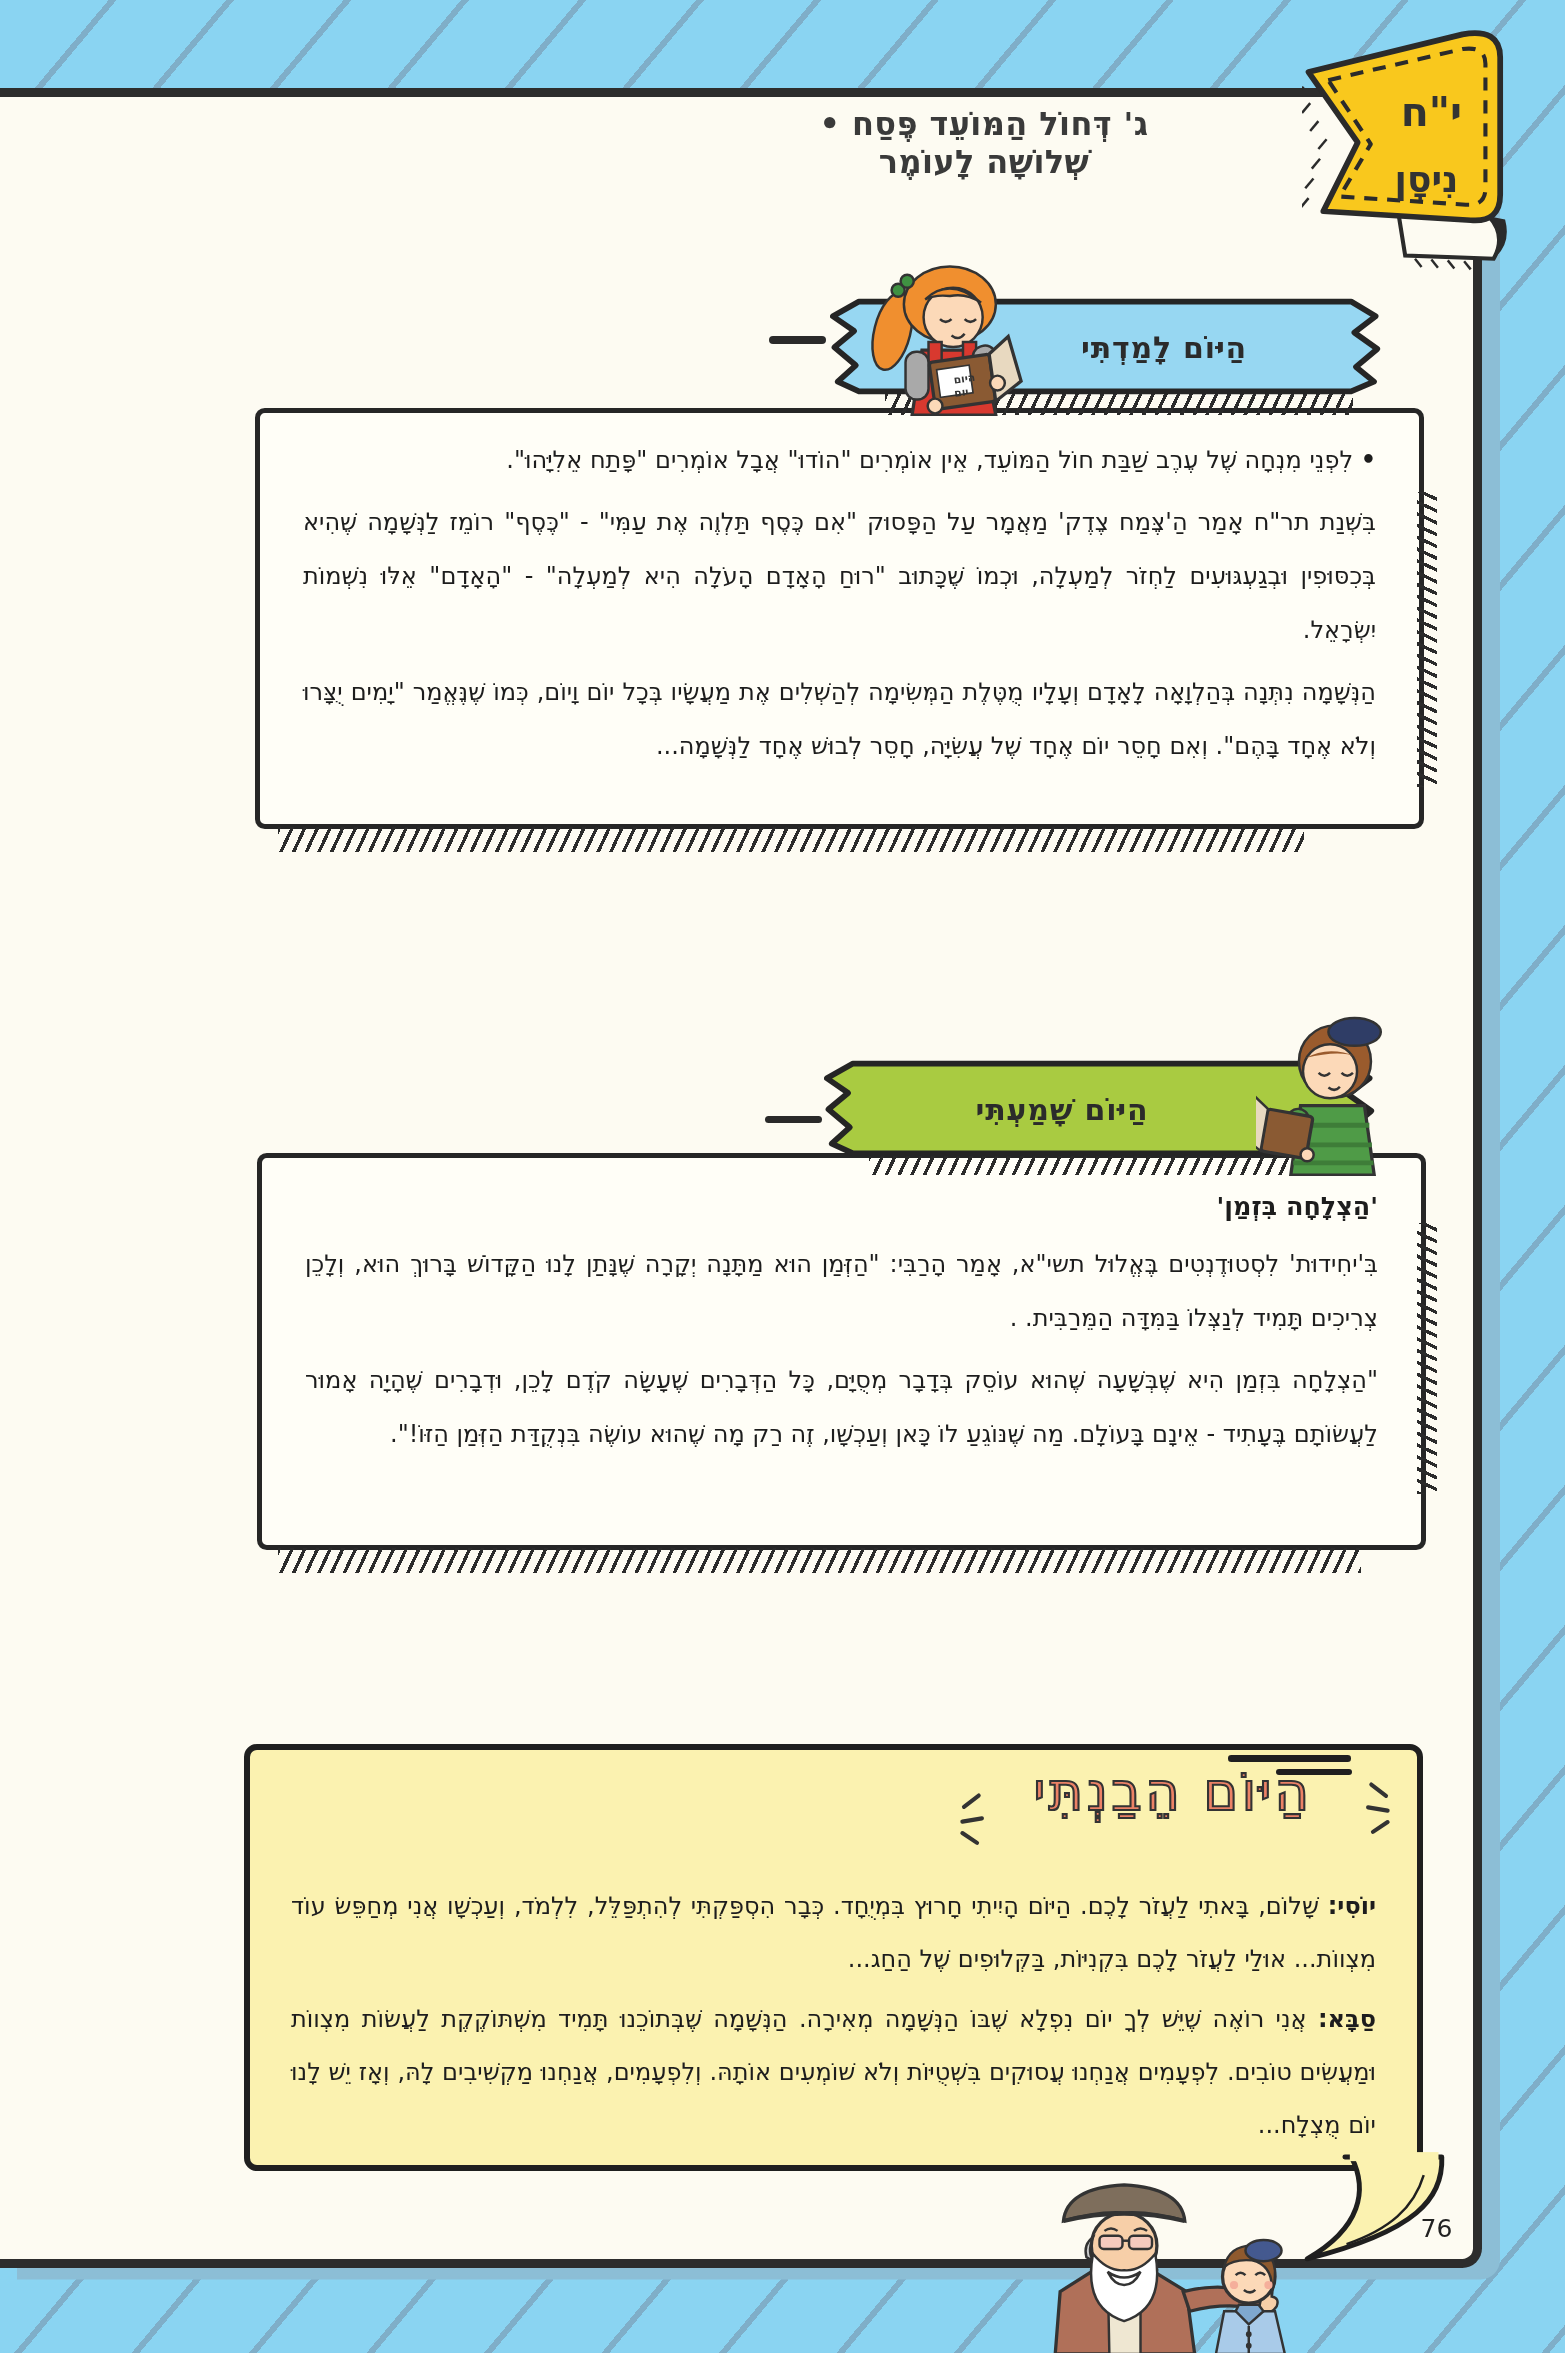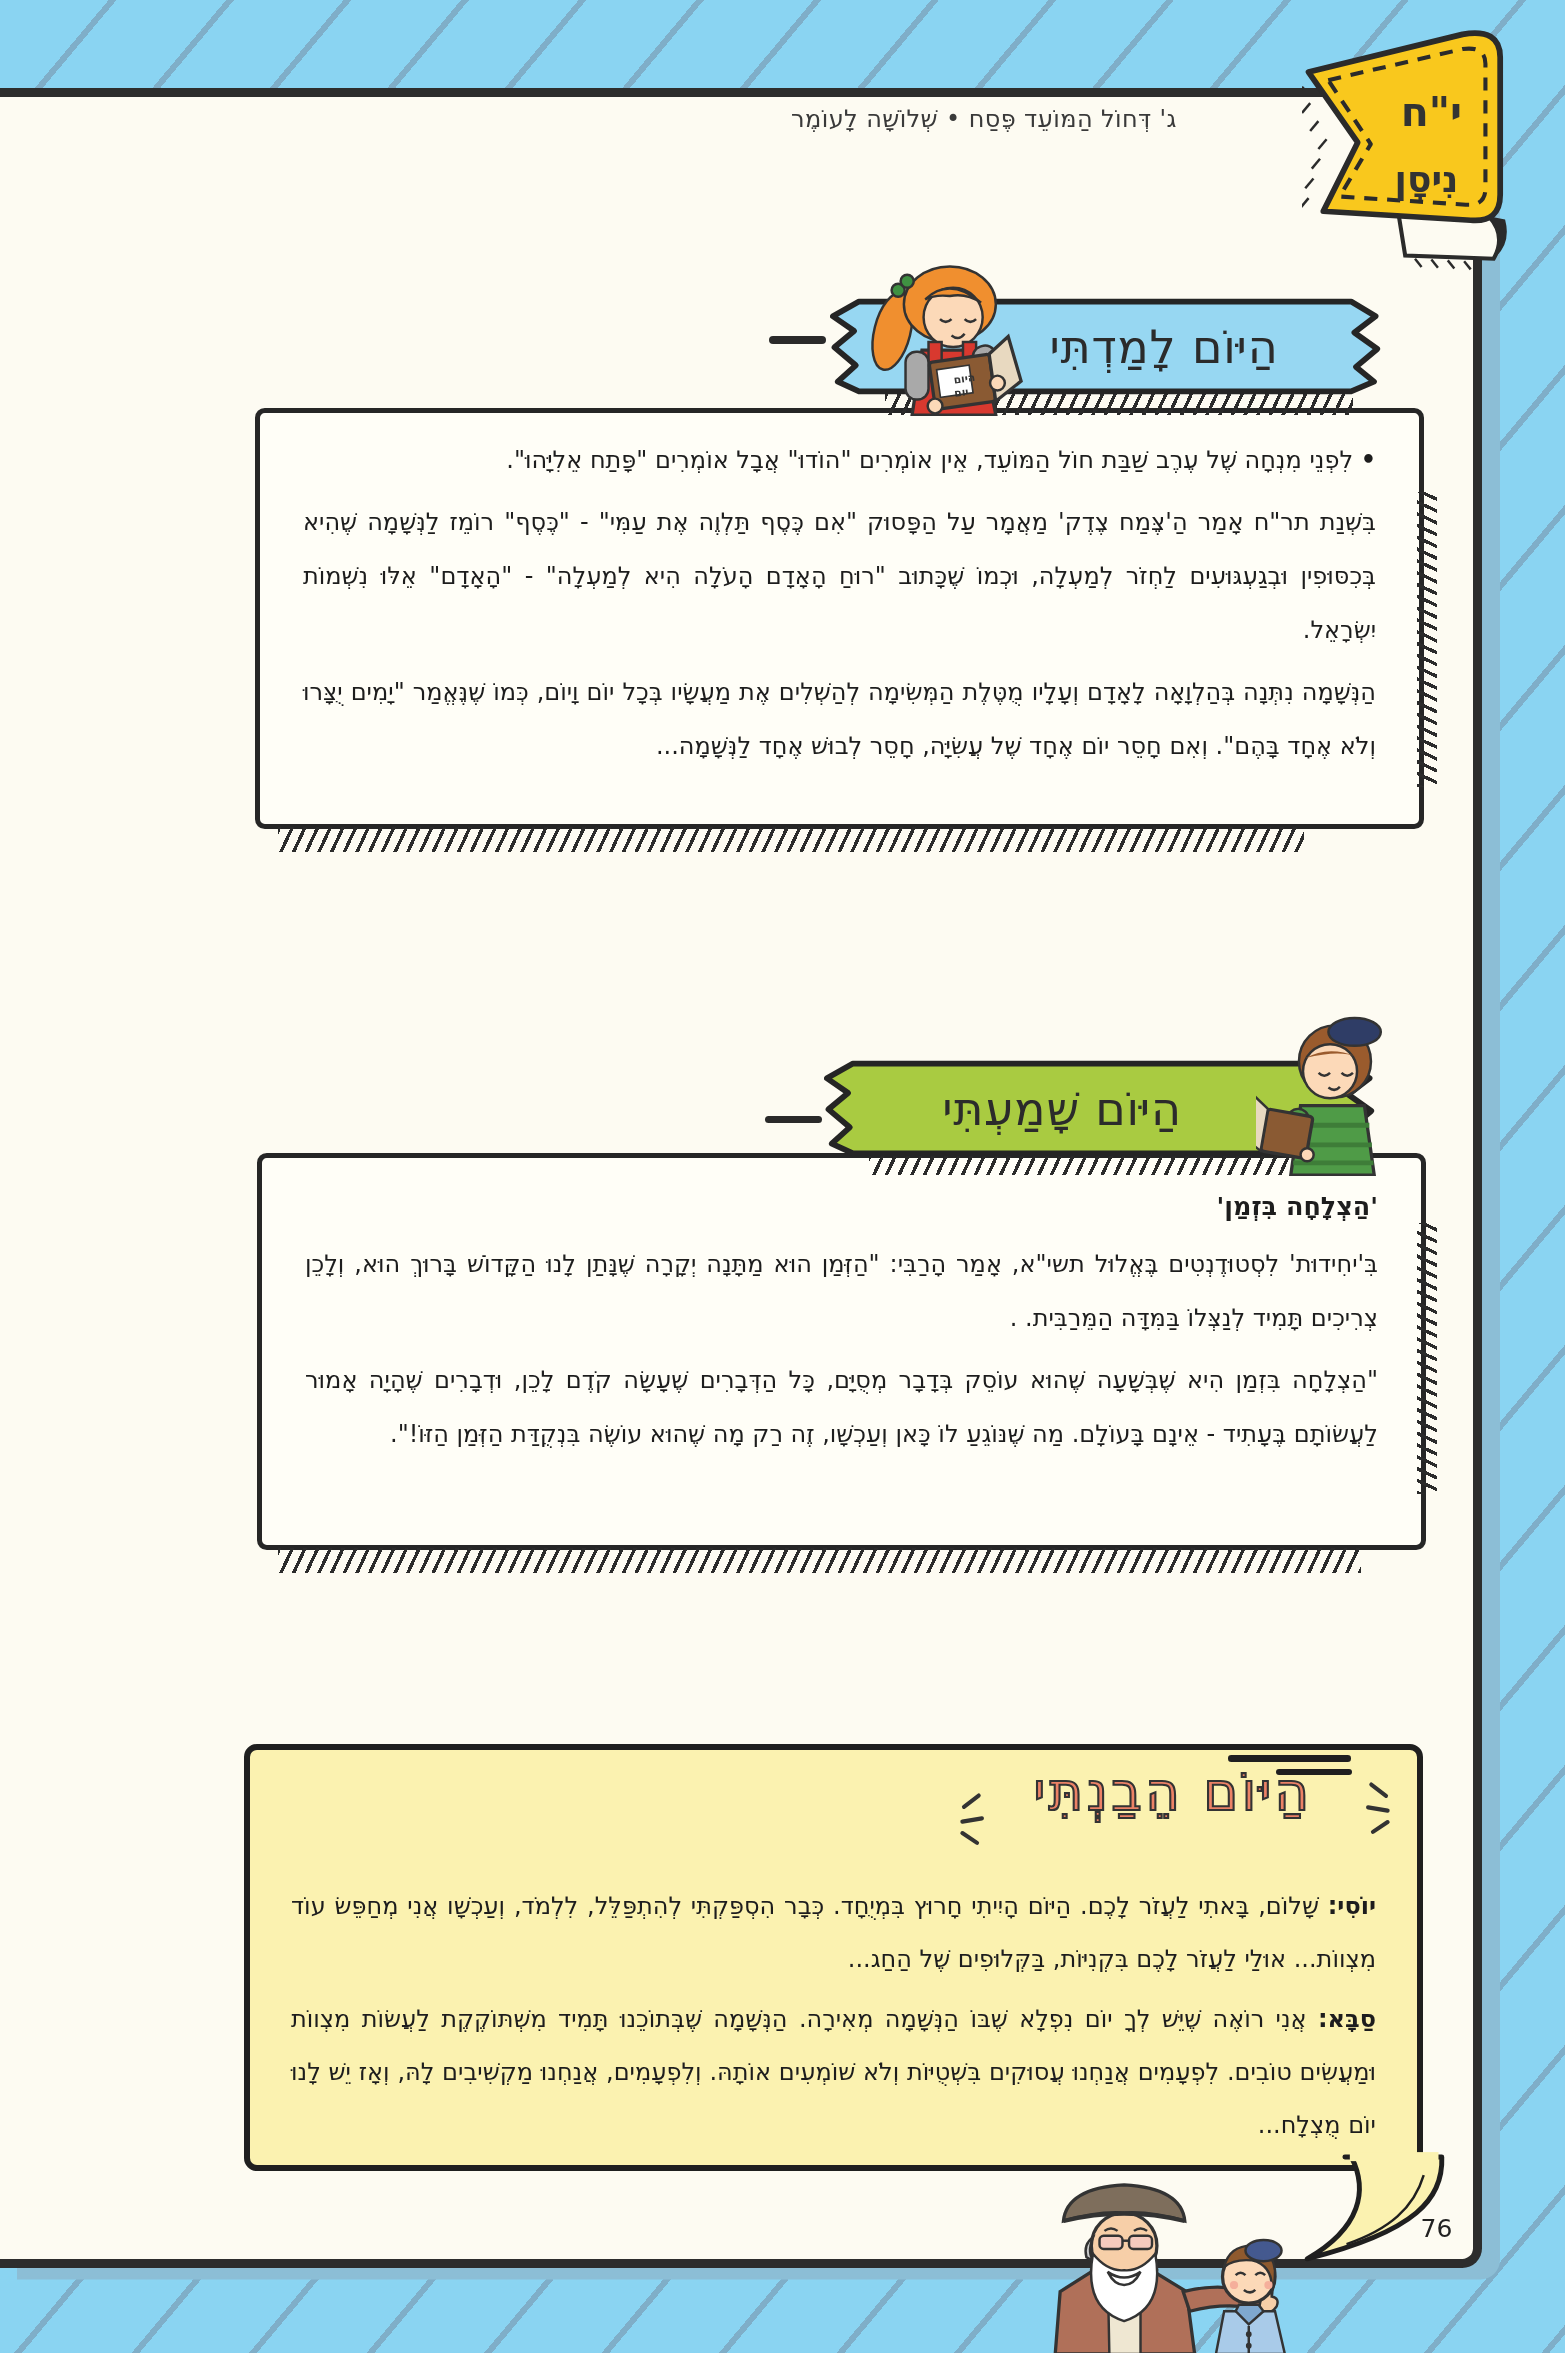--- a/index.html
+++ b/index.html
@@ -12,39 +12,39 @@
   }
   .page{
     position:absolute;left:0;top:88px;width:1483px;height:2180px;box-sizing:border-box;
     background:#FDFBF2;
     border-top:9px solid #2d2d2d;border-right:9px solid #2d2d2d;border-bottom:9px solid #2d2d2d;
     border-radius:0 0 19.7px 0;
     box-shadow:18px 11.5px 0 #8CBED6;
   }
   .header-line{
     position:absolute;left:780px;top:105px;width:410px;text-align:center;
-    font-size:24px;font-weight:normal;color:#3a3a3a;letter-spacing:0.4px;
+    font-size:32px;font-weight:bold;color:#3a3a3a;letter-spacing:0.4px;
   }
   .textbox{
     position:absolute;box-sizing:border-box;background:#FFFEF7;
     border:5.7px solid #262626;border-radius:9.8px;
     color:#1d1d1d;font-size:24px;line-height:54px;
     text-align:justify;
   }
   .textbox p{margin:0 0 8.2px 0;}
   .box1{left:256px;top:408px;width:1169px;height:421px;padding:19.7px 43px;}
   .box2{left:258px;top:1153px;width:1169px;height:397px;padding:21.3px 43px;}
   .box2 .box-title{font-weight:bold;font-size:25.4px;margin-bottom:3.3px;}
   .hatch{position:absolute;background:repeating-linear-gradient(115deg,#2b2b2b 0 3.3px,rgba(0,0,0,0) 3.3px 11.5px);}
   .hatch-v{position:absolute;background:repeating-linear-gradient(25deg,#2b2b2b 0 3.3px,rgba(0,0,0,0) 3.3px 10.7px);}
   .sketch-bar{position:absolute;background:#2a2a2a;border-radius:4.1px;}
   .ribbon{position:absolute;}
   .ribbon-text{
     position:absolute;display:flex;align-items:center;justify-content:center;
-    font-size:46px;font-weight:normal;color:#2b2b2b;letter-spacing:0.8px;
+    font-size:30px;font-weight:bold;color:#2b2b2b;letter-spacing:0.8px;
   }
   .yellowbox{
     position:absolute;left:245px;top:1744px;width:1179px;height:427px;box-sizing:border-box;
     background:#FBF2B0;border:6.6px solid #1f1f1f;border-radius:13px;
     padding:130px 41px 0 41px;
     color:#1d1d1d;font-size:24px;line-height:53px;text-align:justify;
   }
   .yellowbox p{margin:0 0 6.6px 0;}
   .speaker{font-weight:bold;}
   .bubble-title{

